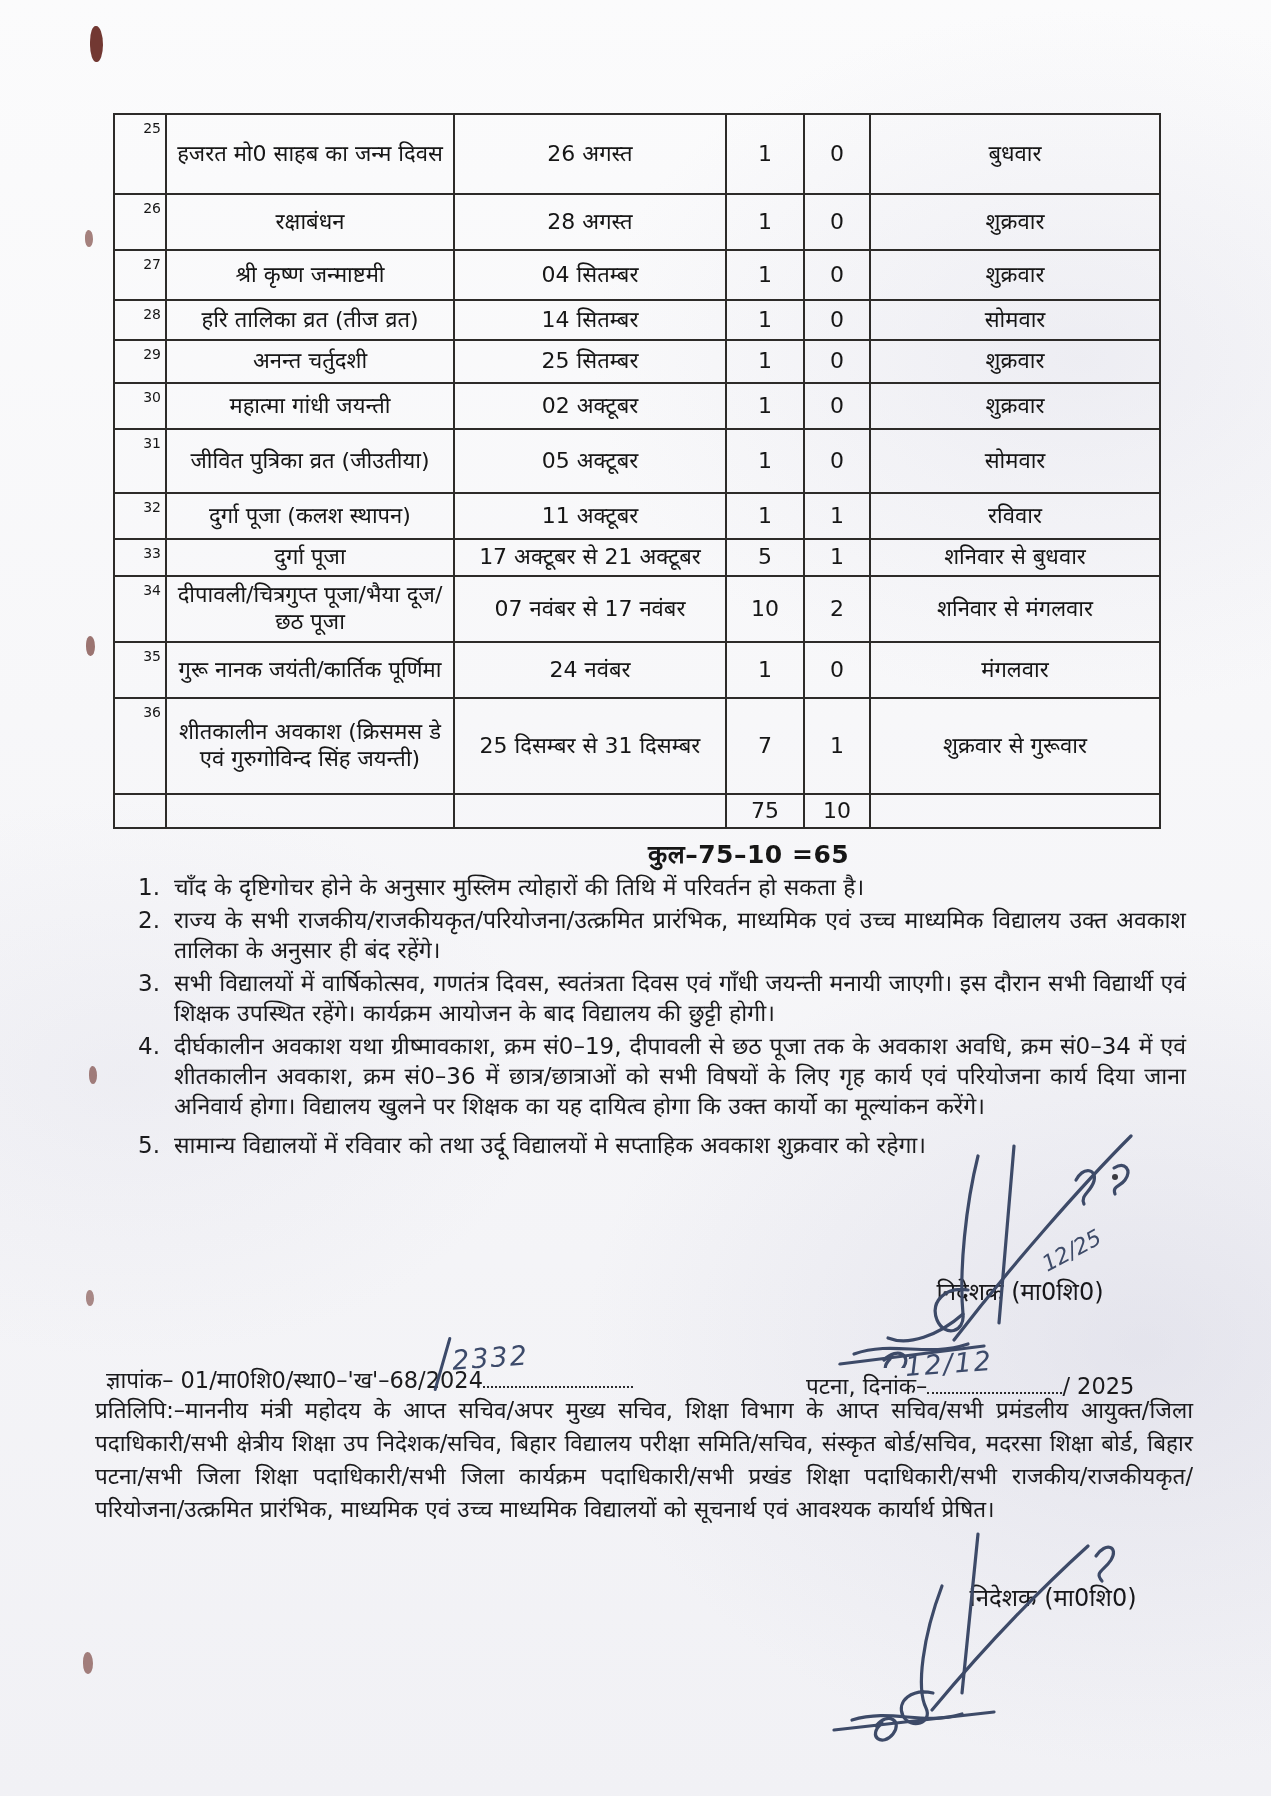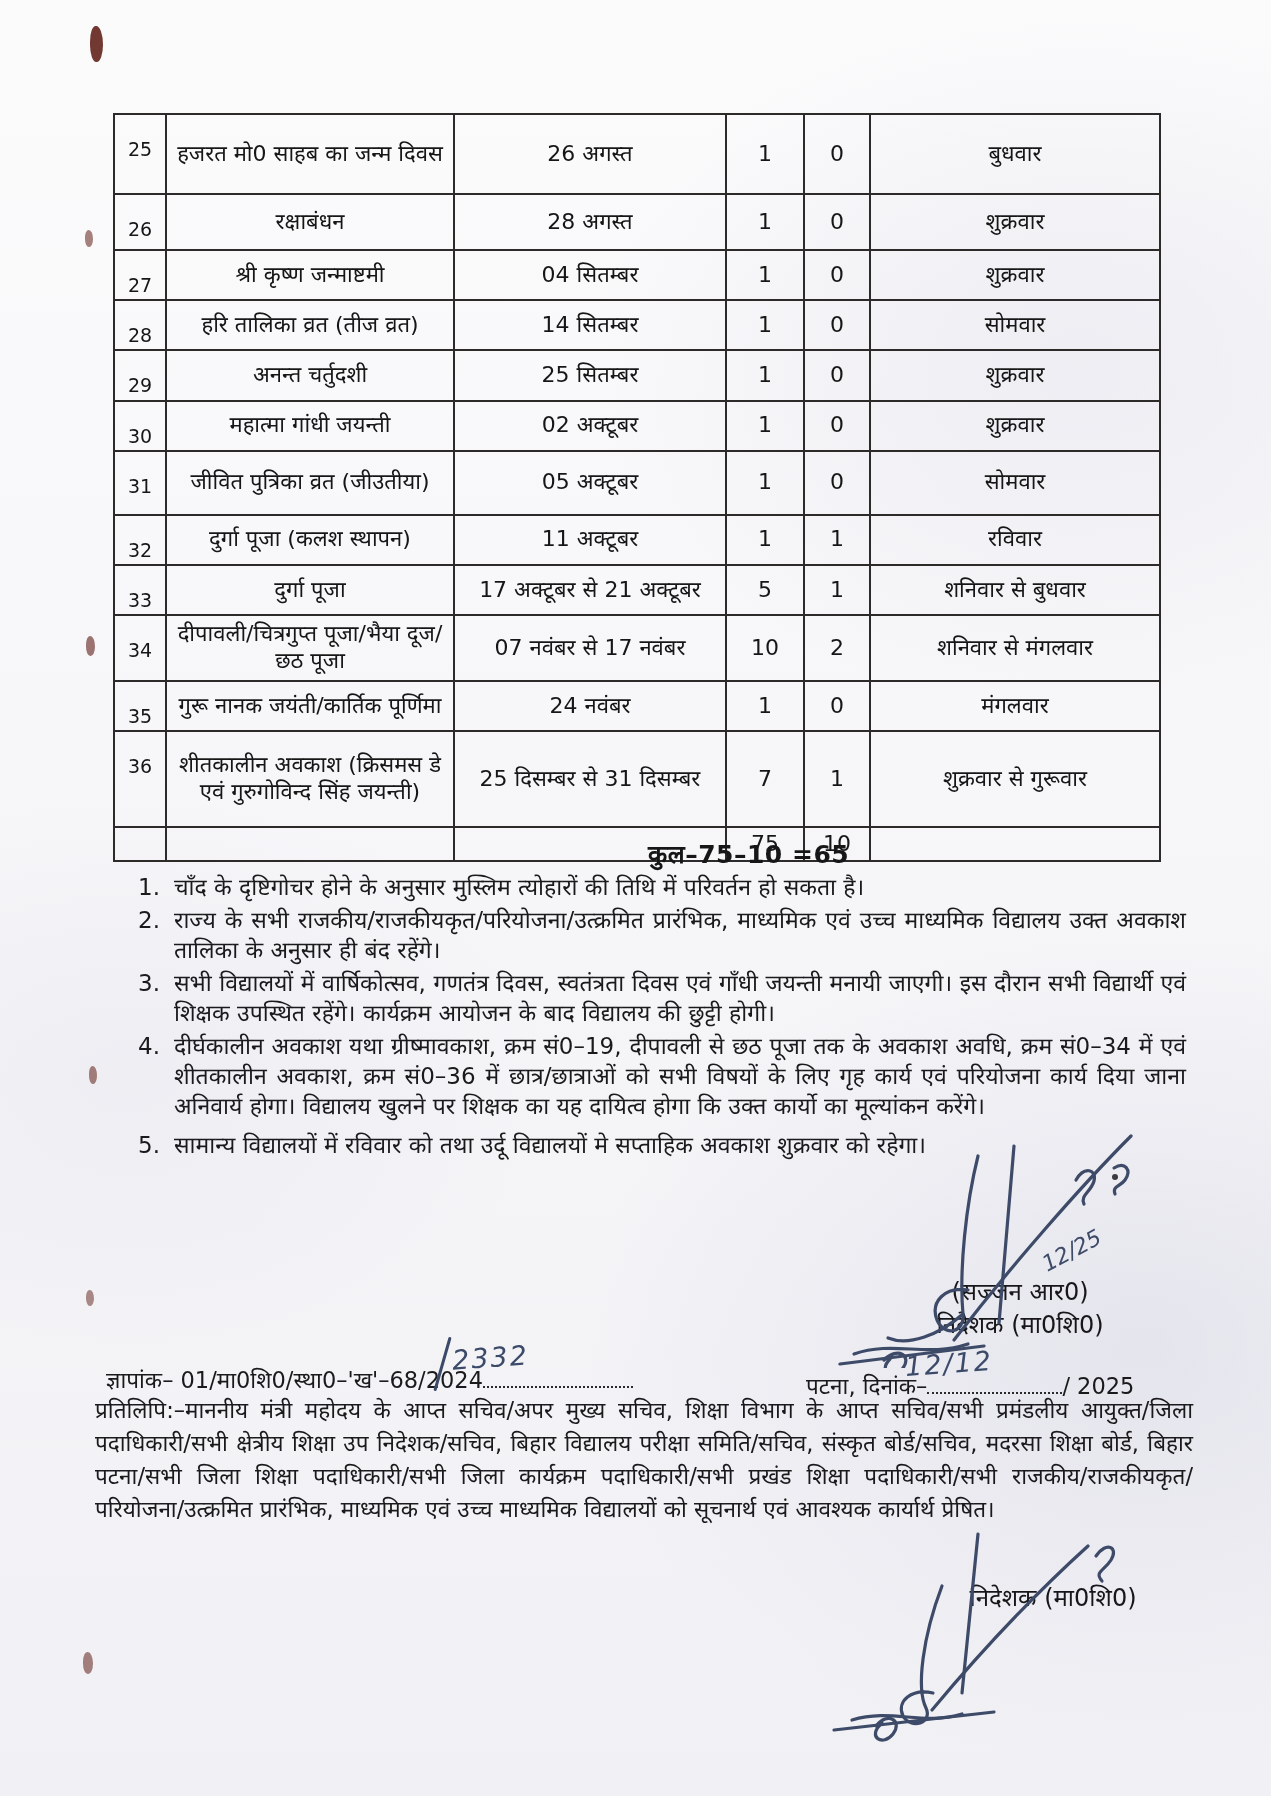--- a/index.html
+++ b/index.html
@@ -23,32 +23,32 @@
   table.holiday{
     position:absolute;left:113px;top:113px;width:1046px;z-index:1;
     border-collapse:collapse;table-layout:fixed;
     font-size:22px;color:#161616;
   }
   table.holiday td{
     border:2px solid #2d2b29;
     text-align:center;vertical-align:middle;
     padding:2px 4px;line-height:1.22;
   }
-  table.holiday td.sl{vertical-align:top;padding-top:23px;font-size:19px;}
+  table.holiday td.sl{vertical-align:top;padding-top:5px;font-size:14px;text-align:right;}
   table.holiday tr:nth-child(1){height:80px;}
   table.holiday tr:nth-child(2){height:56px;}
   table.holiday tr:nth-child(3){height:50px;}
   table.holiday tr:nth-child(4){height:40px;margin-left:42px;}
   table.holiday tr:nth-child(5){height:43px;}
   table.holiday tr:nth-child(6){height:46px;}
   table.holiday tr:nth-child(7){height:64px;}
   table.holiday tr:nth-child(8){height:46px;margin-left:30px;}
   table.holiday tr:nth-child(9){height:37px;margin-top:40px;}
   table.holiday tr:nth-child(10){height:66px;}
-  table.holiday tr:nth-child(11){height:50px;}
+  table.holiday tr:nth-child(11){height:56px;}
   table.holiday tr:nth-child(12){height:96px;}
   table.holiday tr:nth-child(13){height:34px;}
 
   .grand-total{
     position:absolute;left:648px;top:836px;z-index:1;
     font-size:25px;font-weight:bold;color:#161616;letter-spacing:.5px;
   }
 
   
   .notes{position:absolute;left:138px;top:872px;width:1048px;z-index:1;}
@@ -248,21 +248,20 @@
   <path d="M137 196 C 112 218, 82 228, 62 220"></path>
   <path d="M250 62 c 8 -14 21 -11 18 1 c -3 11 -14 14 -10 23"></path>
   <path d="M288 50 c 11 -7 18 2 11 12 c -5 7 -13 6 -10 14"></path>
   <path d="M28 236 C 68 222, 100 240, 142 226"></path>
   <path d="M58 242 c 14 -14 28 -4 19 8 c -9 12 -26 4 -13 -9"></path>
   <path d="M14 246 L 158 228"></path>
 </svg>
 <span class="sig-date-mark" style="left:1040px;top:1238px;transform:rotate(-28deg);">12/25</span>
 
 <div class="sig-top-text">
-  <div>(सज्जन आर0)</div>
   <div>निदेशक (मा0शि0)</div>
 </div>
 
 <div class="memo-line">
   <span>ज्ञापांक–</span>
   <span> </span>
   <span>01/मा0शि0/स्था0–'ख'–68/2024</span><span class="dotted" style="width:150px;height:24px;"></span>
 </div>
 <div class="memo-slash"></div>
 <span class="hand memo-hand">2332</span>

